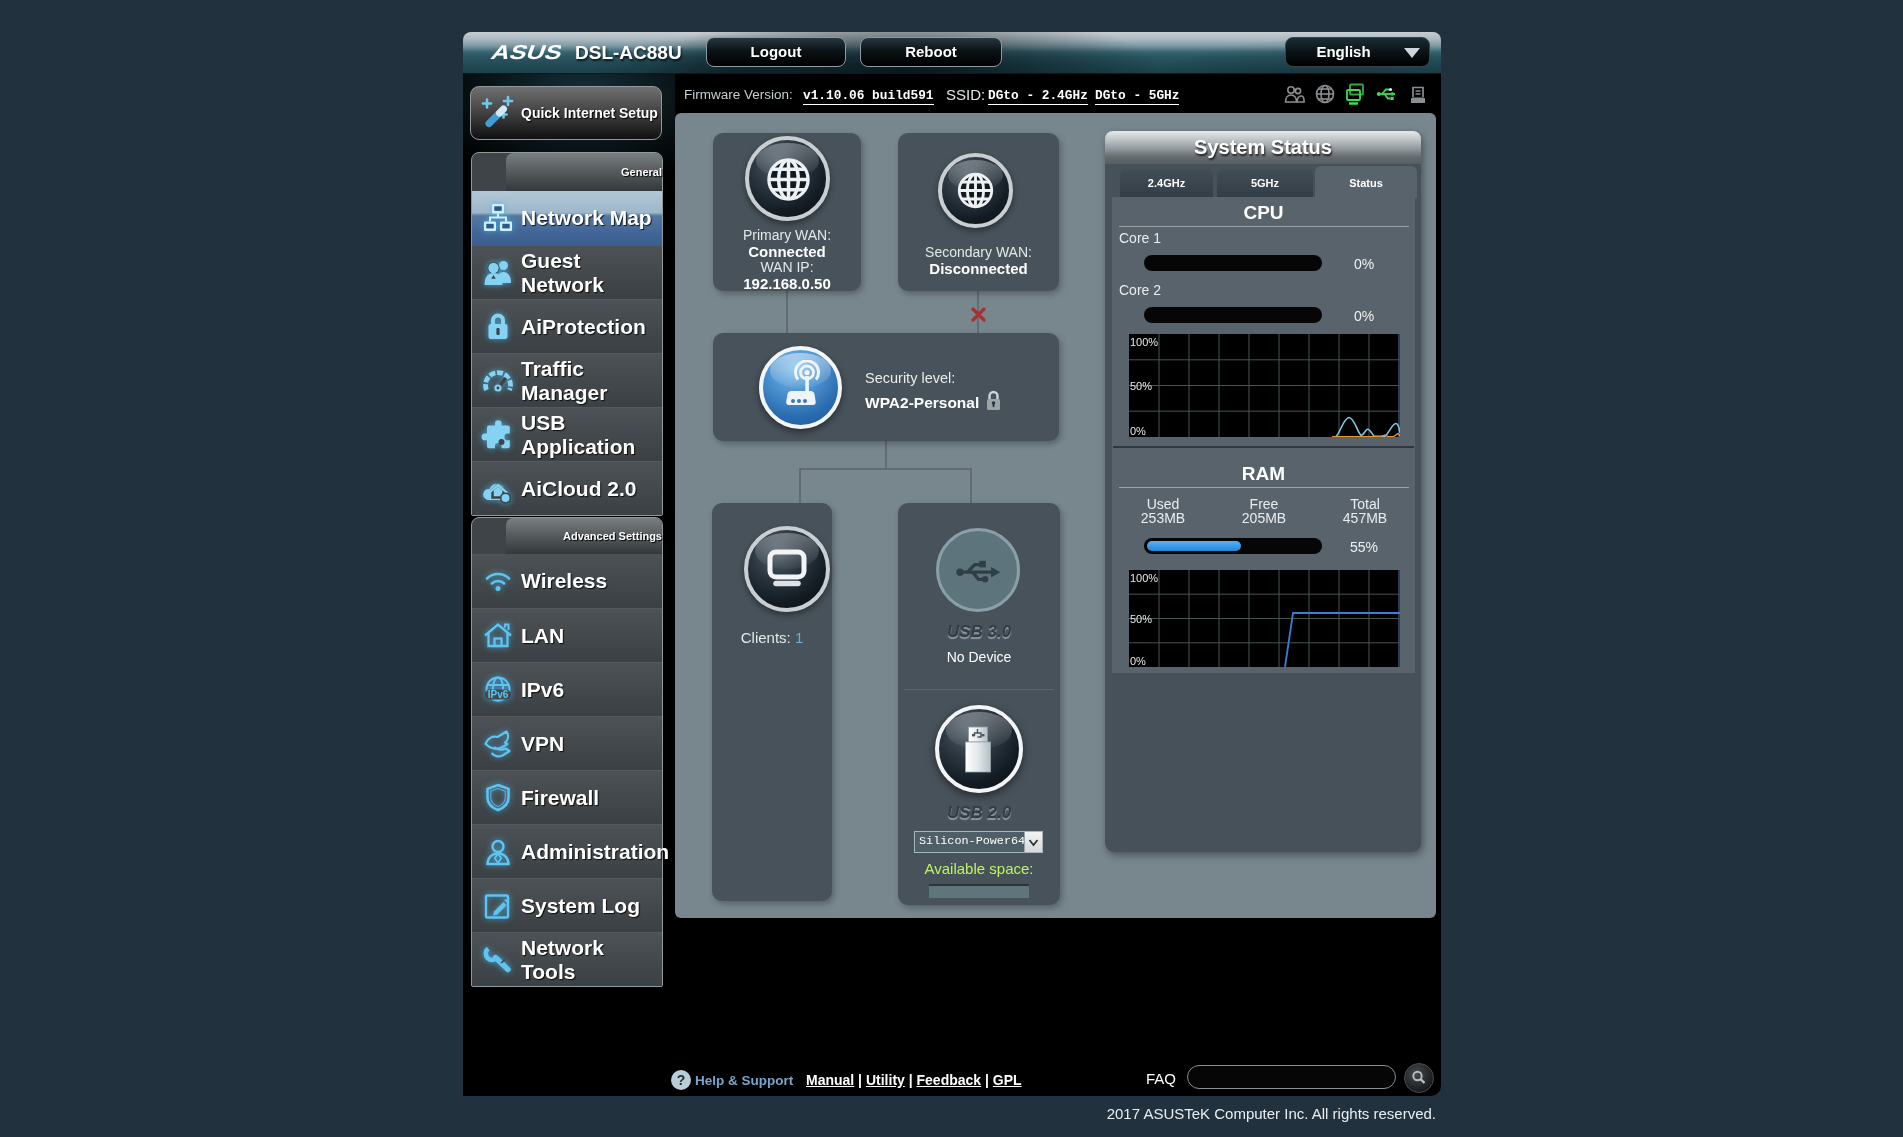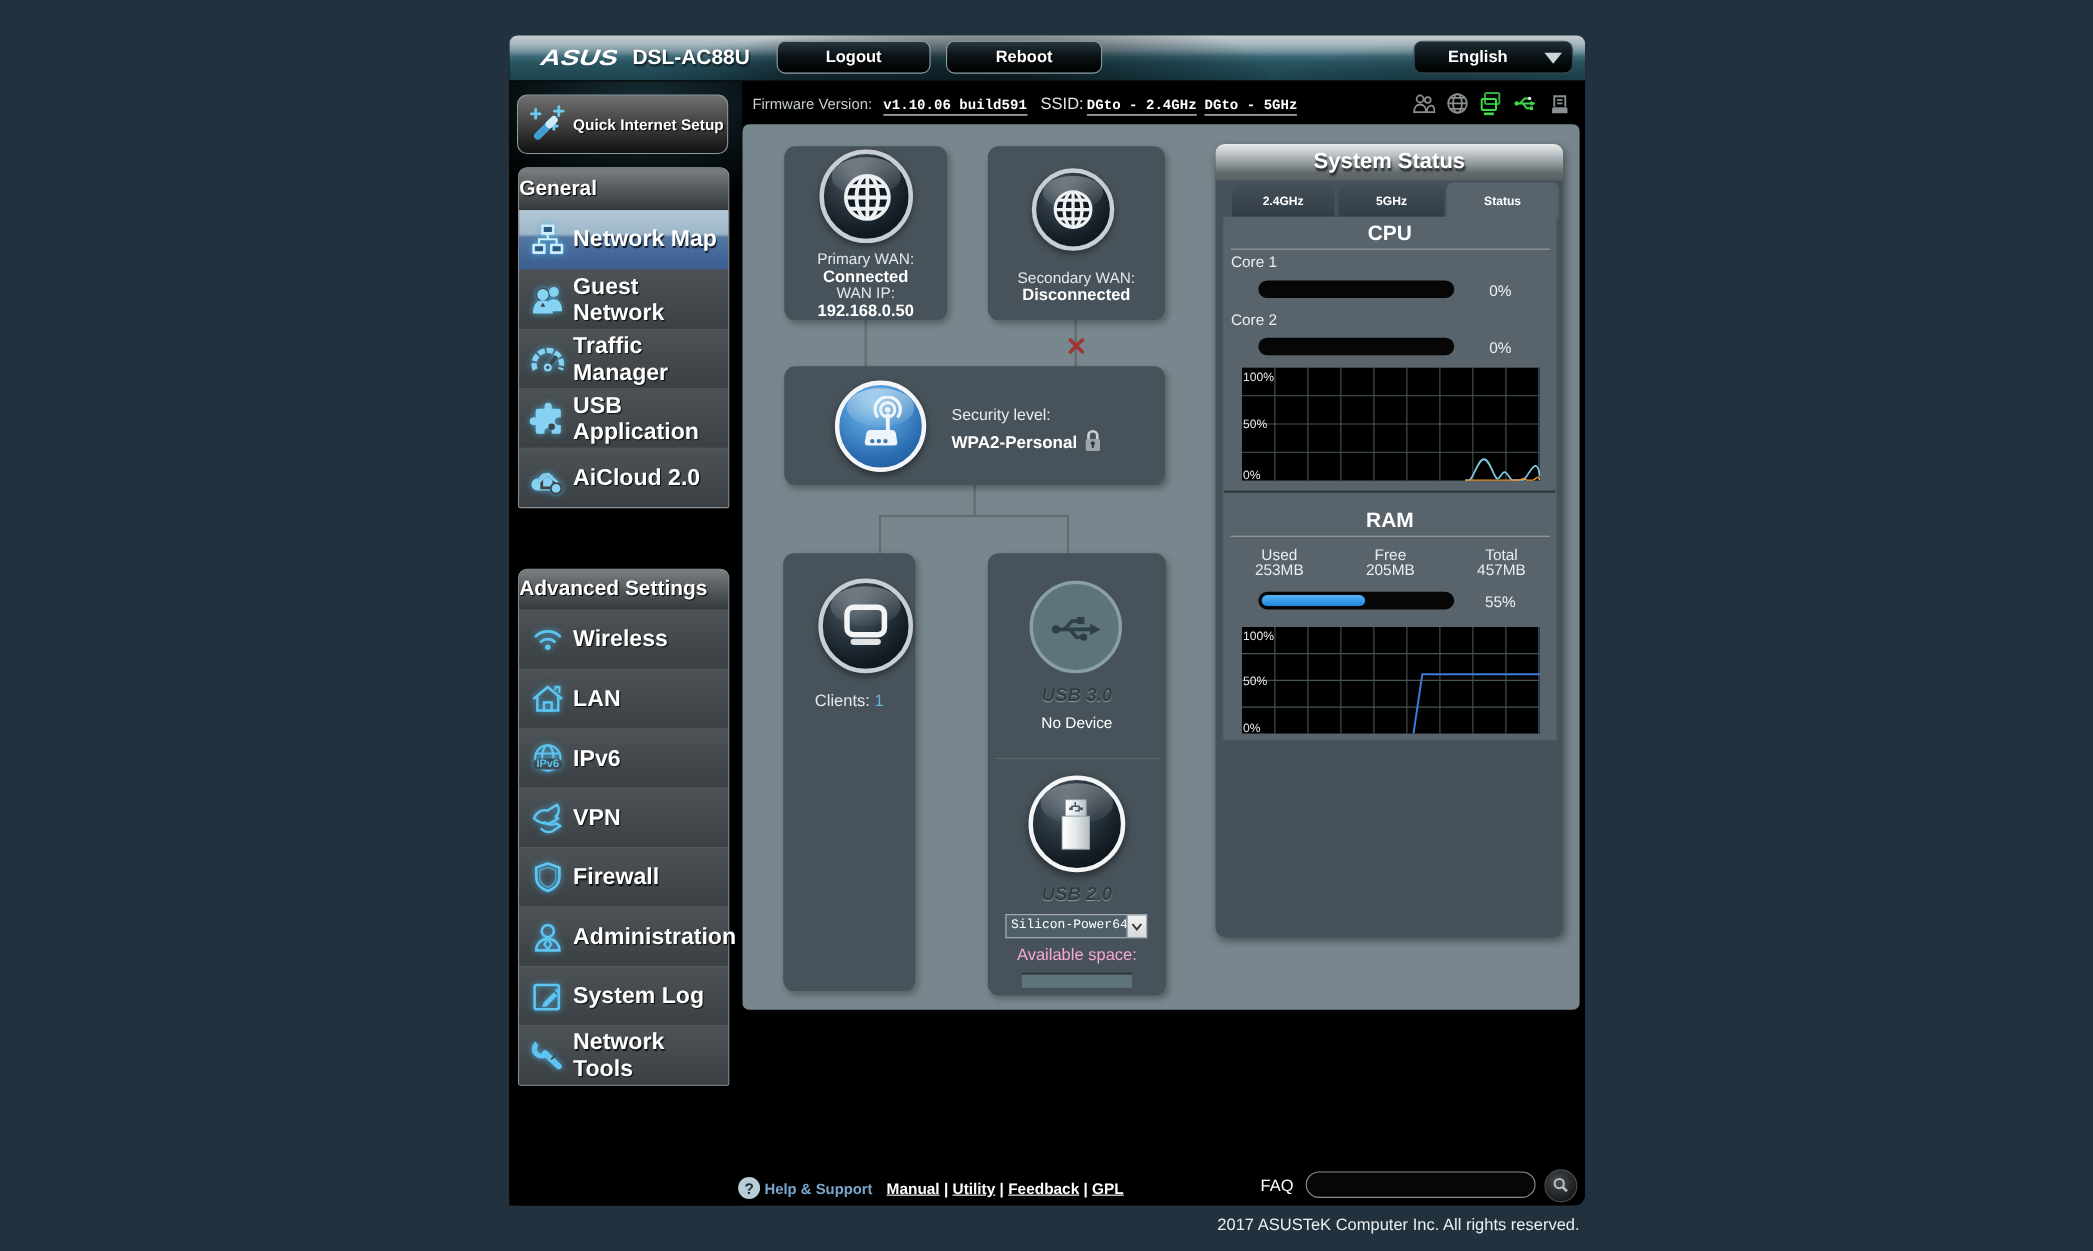--- a/index.html
+++ b/index.html
@@ -30,21 +30,21 @@
 #ssid2{left:632px;top:56px;}
 .tico{position:absolute;top:51px;width:22px;height:22px;}
 #sidebar{position:absolute;left:0;top:42px;width:212px;height:1022px;background:#000;overflow:hidden;}
 #sidebar .glow{position:absolute;left:0;top:-10px;width:212px;height:280px;background:radial-gradient(ellipse 240px 130px at 120px 30px,rgba(42,85,100,.55),rgba(38,76,90,0) 70%);}
 #qis{position:absolute;left:7px;top:12px;width:190px;height:52px;border-radius:9px;border:1px solid #8f999e;
  background:linear-gradient(180deg,#707070 0%,#525252 32%,#2b2b2b 72%,#101010 100%);}
 #qis .lbl{position:absolute;left:50px;top:0;height:52px;display:flex;align-items:center;color:#fff;font-weight:bold;font-size:14px;text-shadow:1px 1px 1px #000;white-space:nowrap;}
 #qis svg{position:absolute;left:8px;top:7px;}
 .menublock{position:absolute;left:8px;width:190px;border:1px solid #8f999e;border-radius:8px 8px 2px 2px;background:#3e4447;}
 .menuhdr{border-radius:7px 7px 0 0;background:linear-gradient(180deg,#7a7f82 0%,#585d60 45%,#33383b 100%);
- color:#fff;font-weight:bold;font-size:19px;text-align:left;text-shadow:1px 1px 1px #000;}
+ color:#fff;font-weight:bold;font-size:11px;text-align:right;text-shadow:1px 1px 1px #000;margin-left:34px;}
 #blk-general{top:78px;}
 #blk-general .menuhdr{height:38px;line-height:38px;}
 #blk-adv{top:443px;}
 #blk-adv .menuhdr{height:36px;line-height:36px;}
 .mitem{position:relative;height:53px;border-top:1px solid #53595c;background:linear-gradient(180deg,#4c5255 0%,#42484b 55%,#3a4043 100%);}
 .mitem.first{border-top:none;height:54px;}
 .mitem .ic{position:absolute;left:9px;top:50%;transform:translateY(-50%);width:34px;height:34px;filter:drop-shadow(0 0 3px rgba(70,185,240,.8));}
 .mitem .tx{position:absolute;left:49px;top:0;height:100%;display:flex;align-items:center;color:#fff;font-weight:bold;font-size:21px;text-shadow:1px 1px 1px rgba(0,0,0,.8);}
 .mitem.sel{background:linear-gradient(180deg,#b3c8d6 0%,#9db7ca 40%,#54789f 46%,#44679a 75%,#3c5f90 100%);}
 #content{position:absolute;left:212px;top:81px;width:761px;height:805px;background:#78878e;border-radius:6px;}
@@ -202,20 +202,28 @@
             <g fill="#86d2f2">
               <circle cx="12.5" cy="12" r="5.2"></circle>
               <path d="M3.5 29 c0-8 3.5-12 9-12 s9 4 9 12 z"></path>
             </g>
             <path d="M12.5 19 l-2.2 3.8 h4.4 z" fill="#3d4346"></path>
           </svg>
           <div class="tx">Guest Network</div>
         </div>
       <div class="mitem">
           <svg class="ic" viewBox="0 0 34 34">
+            <path d="M10 15 v-4.5 a7 7 0 0 1 14 0 V15 h-4 v-4.5 a3 3 0 0 0 -6 0 V15 z" fill="#86d2f2"></path>
+            <rect x="7.5" y="14" width="19" height="15" rx="2.5" fill="#86d2f2"></rect>
+            <rect x="15.4" y="18" width="3.2" height="7" rx="1" fill="#3d4346"></rect>
+          </svg>
+          <div class="tx">AiProtection</div>
+        </div>
+      <div class="mitem">
+          <svg class="ic" viewBox="0 0 34 34">
             <g fill="none" stroke="#86d2f2">
               <path d="M5.5 26 a12.5 12.5 0 1 1 23 0" stroke-width="4.8" stroke-dasharray="6 1.8"></path>
             </g>
             <line x1="17" y1="24" x2="25" y2="14" stroke="#3d4346" stroke-width="3.4"></line>
             <circle cx="17" cy="24" r="3.6" fill="#86d2f2"></circle>
             <circle cx="17" cy="24" r="1.4" fill="#3d4346"></circle>
           </svg>
           <div class="tx">Traffic Manager</div>
         </div>
       <div class="mitem">
@@ -430,21 +438,21 @@
       <div class="usblbl" style="top:119px;">USB 3.0</div>
       <div class="ctext" style="top:147px;color:#fff;">No Device</div>
       <div style="position:absolute;left:6px;top:186px;width:150px;height:1px;background:#5b666c;"></div>
       <div class="usblbl" style="top:300px;">USB 2.0</div>
       <div style="position:absolute;left:16px;top:328px;width:127px;height:20px;background:#4e5f68;border:1px solid #aab6bc;overflow:hidden;white-space:nowrap;">
         <span style="position:absolute;left:4px;top:2px;font-family:'Liberation Mono',monospace;font-size:11.8px;color:#fff;">Silicon-Power64</span>
         <span style="position:absolute;right:0;top:0;width:17px;height:20px;background:linear-gradient(180deg,#f2f3f4,#d6dadc);border-left:1px solid #9aa4aa;"><svg width="17" height="20" viewBox="0 0 17 20">
               <path d="M4.5 8 l4 5 l4-5" fill="none" stroke="#333" stroke-width="1.8"></path>
             </svg></span>
       </div>
-      <div class="ctext" style="top:358px;color:#f9a8d4;font-size:15px;">Available space:</div>
+      <div class="ctext" style="top:358px;color:#bef264;font-size:15px;">Available space:</div>
       <div style="position:absolute;left:31px;top:381px;width:100px;height:12px;background:#60747c;border-top:2px solid #2b353a;"></div>
     </div>
     <div id="panel">
       <div id="panel-title">System Status</div>
       <div class="tab" id="tab-24">2.4GHz</div>
       <div class="tab" id="tab-5">5GHz</div>
       <div class="tab" id="tab-status">Status</div>
       <div id="panel-body">
         <div class="ph" style="top:5px;">CPU</div>
         <div class="phr" style="top:29px;"></div>

